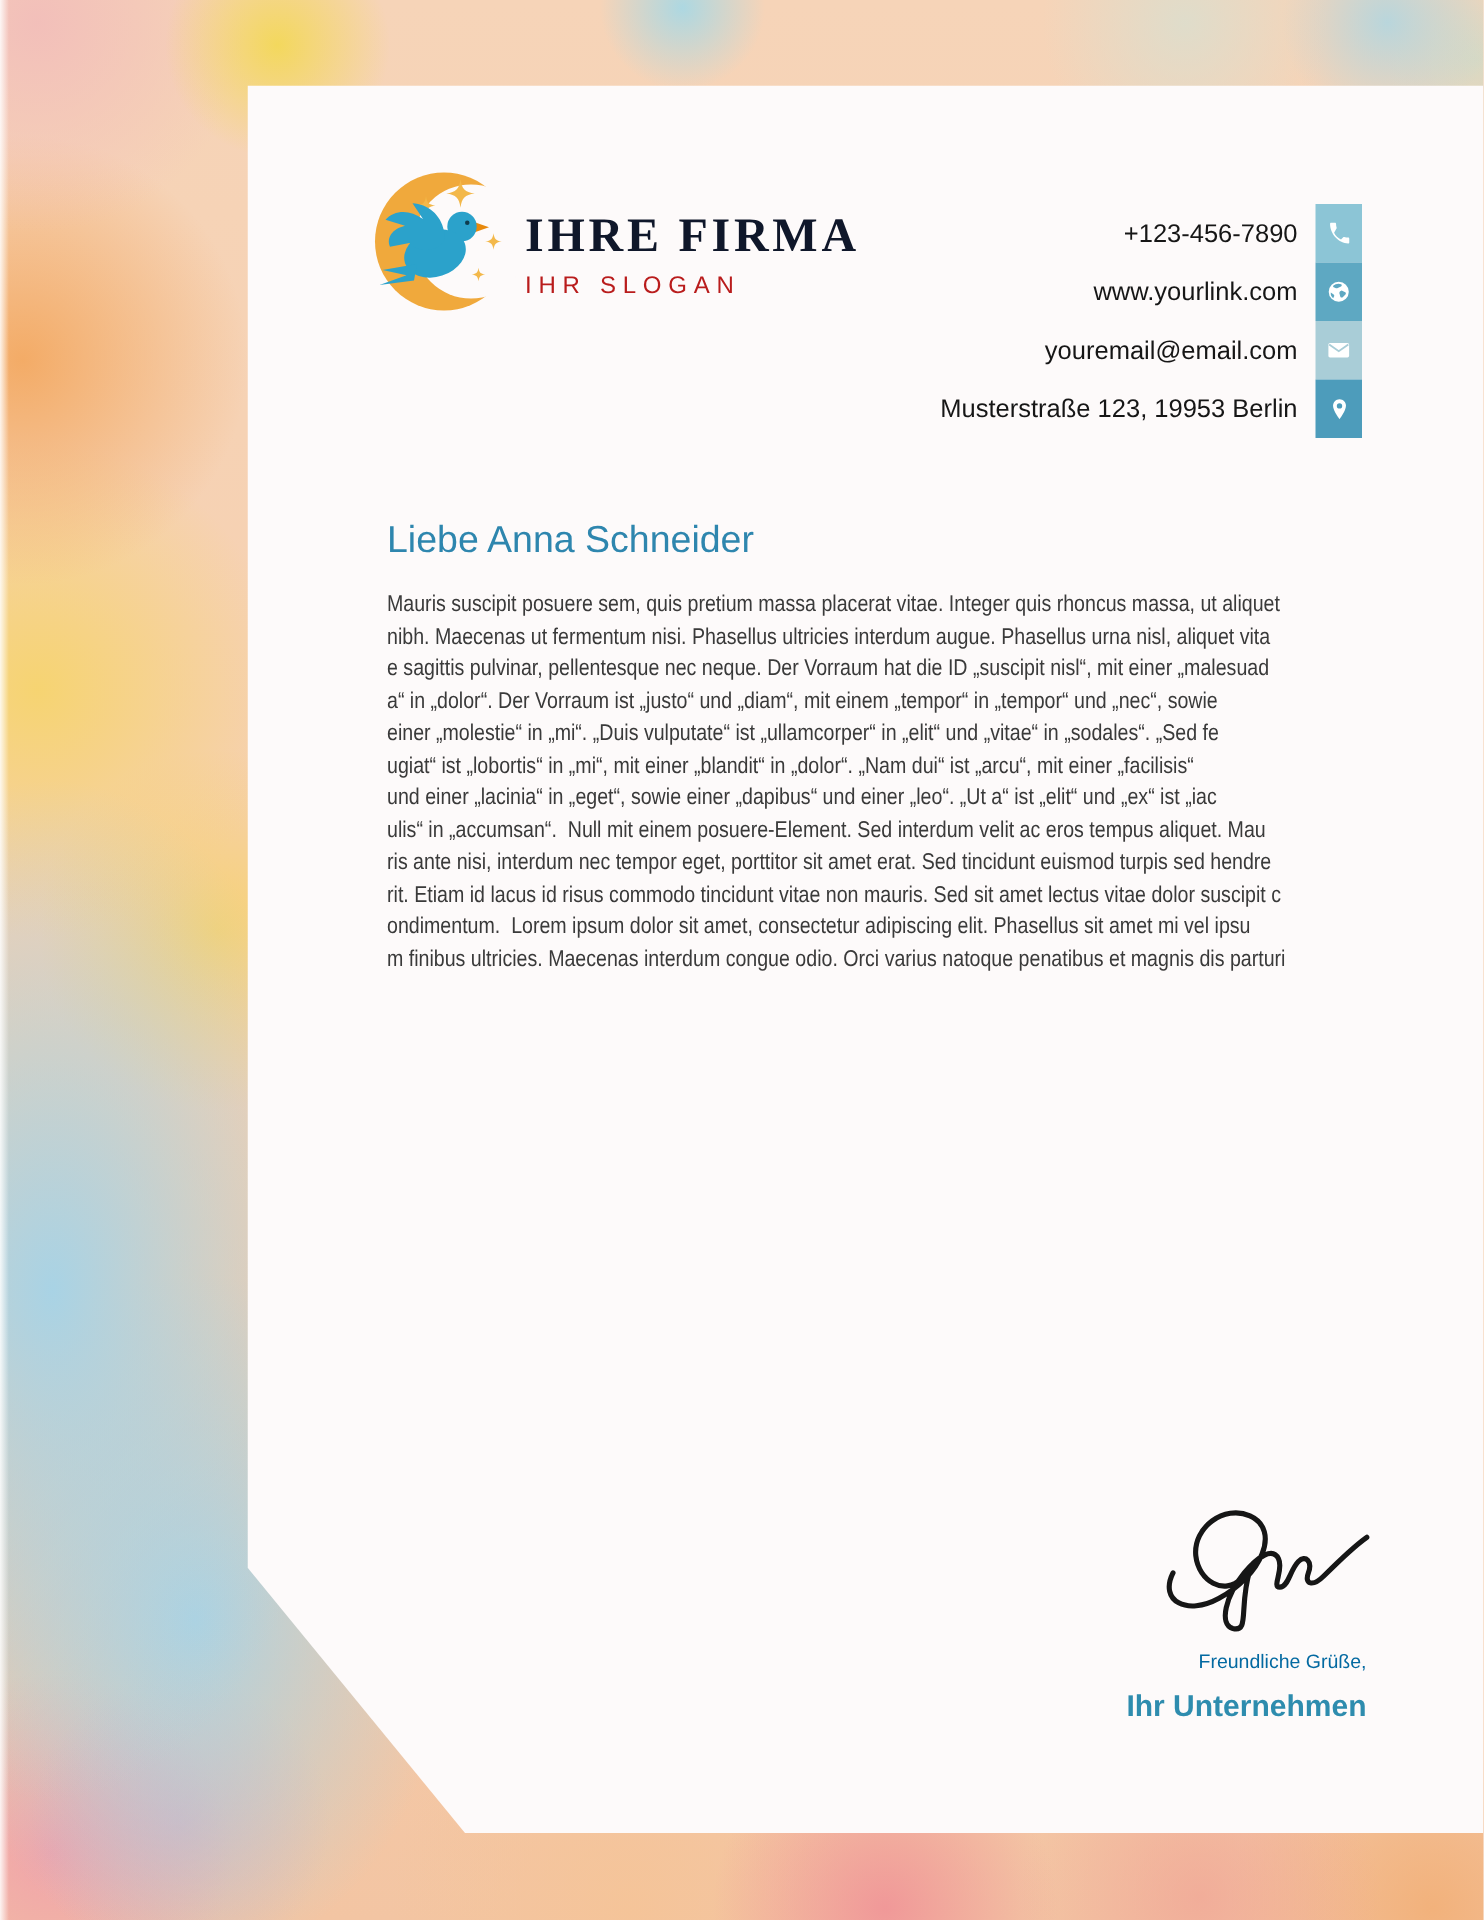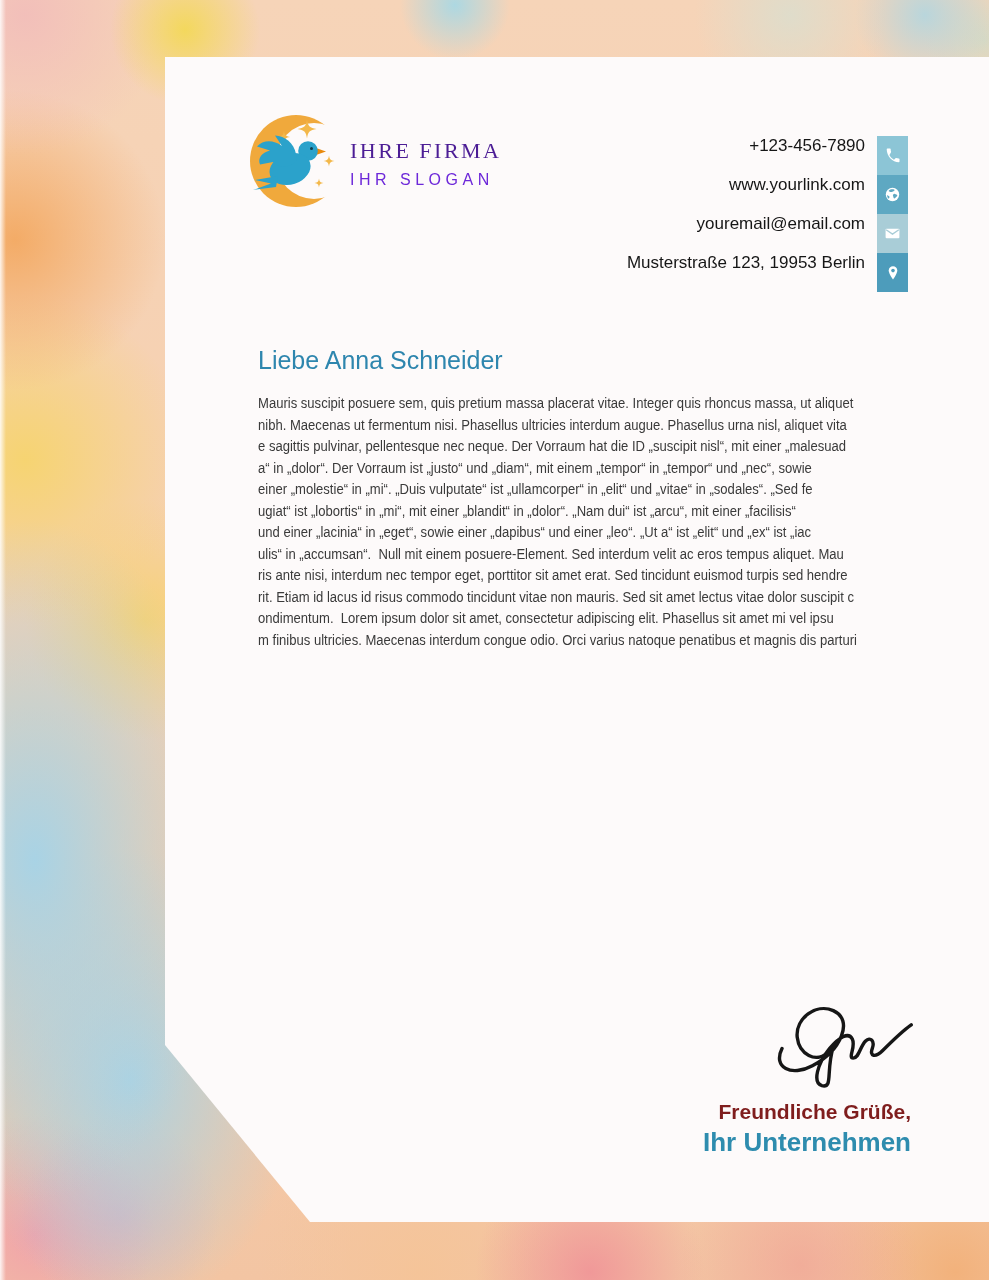--- a/index.html
+++ b/index.html
@@ -30,39 +30,39 @@
       linear-gradient(180deg,#f6d4b8 0%,#f6cfae 55%,#f3c5a3 100%);
   }
 
   
   .sheet{position:absolute;inset:0;background:#fdfafa;
     clip-path:polygon(165px 57px,989px 57px,989px 1222px,310px 1222px,165px 1045px);}
 
   
   .logo-emblem{position:absolute;left:244px;top:110px;width:106px;height:106px;}
   .brand-text{position:absolute;left:350px;top:138px;}
-  .brand-name{font-family:"Liberation Serif",serif;font-weight:normal;font-size:22px;
-    letter-spacing:2.5px;color:#4c1d95;white-space:nowrap;}
-  .brand-slogan{margin-top:7px;font-size:16px;letter-spacing:4.5px;color:#6d28d9;white-space:nowrap;}
+  .brand-name{font-family:"Liberation Serif",serif;font-weight:bold;font-size:32px;
+    letter-spacing:2.5px;color:#0f172a;white-space:nowrap;}
+  .brand-slogan{margin-top:7px;font-size:16px;letter-spacing:4.5px;color:#b91c1c;white-space:nowrap;}
 
   
   .contact{position:absolute;top:136px;right:81px;}
-  .contact-row{display:flex;justify-content:flex-end;height:39px;}
+  .contact-row{display:flex;align-items:center;justify-content:flex-end;height:39px;}
   .contact-label{margin-right:12px;font-size:17px;color:#161616;white-space:nowrap;}
   .icon-square{width:31px;height:39px;display:flex;align-items:center;justify-content:center;flex:0 0 auto;}
 
   
   .salutation{position:absolute;left:258px;top:346px;font-size:25px;font-weight:normal;color:#2e86ae;}
   .body-text{position:absolute;left:258px;top:392px;font-size:15.2px;line-height:21.5px;color:#3a3a3a;
     white-space:pre;transform:scaleX(.86);transform-origin:0 0;}
 
   
   .signature-svg{position:absolute;left:763px;top:993px;width:152px;height:96px;}
-  .closing{position:absolute;right:78px;top:1100px;font-size:21px;color:#7f1d1d;text-align:right;font-weight:bold;}
-  .signer{position:absolute;right:78px;top:1127px;font-size:26px;font-weight:bold;color:#2e8cae;text-align:right;}
+  .closing{position:absolute;right:78px;top:1100px;font-size:13px;color:#0369a1;text-align:right;}
+  .signer{position:absolute;right:78px;top:1127px;font-size:20px;font-weight:bold;color:#2e8cae;text-align:right;}
 </style>
 </head>
 <body>
 
 <div class="stage">
   <div class="bg"></div>
   <div class="sheet"></div>
 
   <svg class="logo-emblem" viewBox="0 0 106 106">
     <g>

